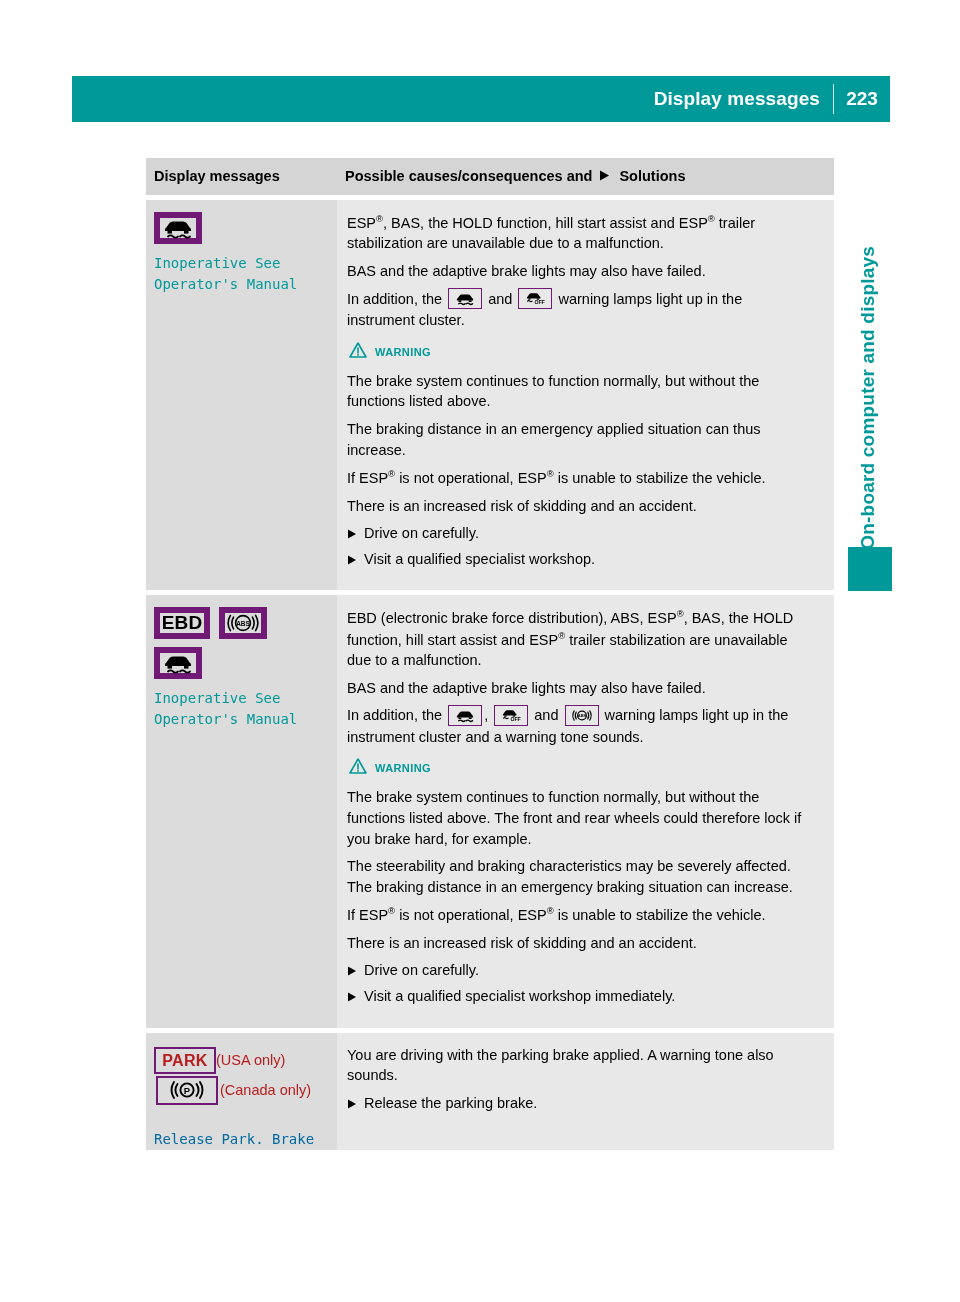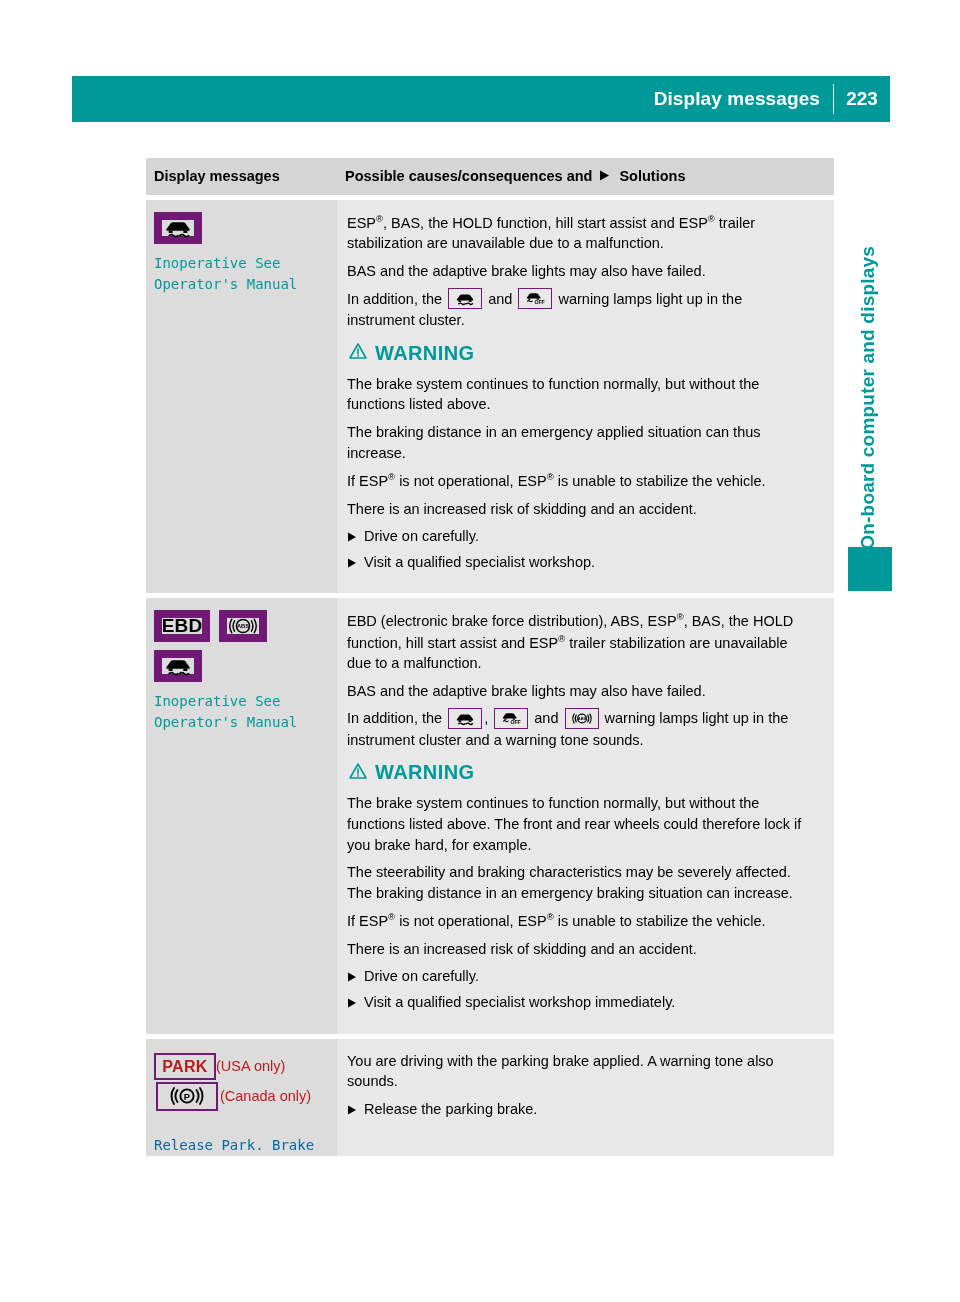--- a/index.html
+++ b/index.html
@@ -137,21 +137,21 @@
   .warn-head {
     display: flex;
     align-items: center;
     margin: 11px 0 9px 0;
     gap: 8px;
     padding-left: 2px;
   }
   .warn-head .wlabel {
     color: #009999;
     font-weight: bold;
-    font-size: 20px;
+    font-size: 11px;
     letter-spacing: .4px;
   }
 
   
   .msg-text {
     color: #009999;
     font-family: "DejaVu Sans Mono", monospace;
     font-size: 14px;
     line-height: 1.5;
     margin-top: 9px;
@@ -164,21 +164,21 @@
     line-height: 1.5;
     display: block;
     margin-top: 23px;
   }
 
   
   .iconbox {
     display: inline-flex;
     align-items: center;
     justify-content: center;
-    border: 8px solid #701a75;
+    border: 6px solid #701a75;
     background: #dcdcdc;
     vertical-align: middle;
   }
   .ib-big { width: 48px; height: 32px; }
   .ib-abs { width: 48px; height: 32px; }
   .ib-inline {
     width: 34px; height: 21px;
     border-width: 1.6px;
     background: #e8e8e8;
     margin: 0 2px;

